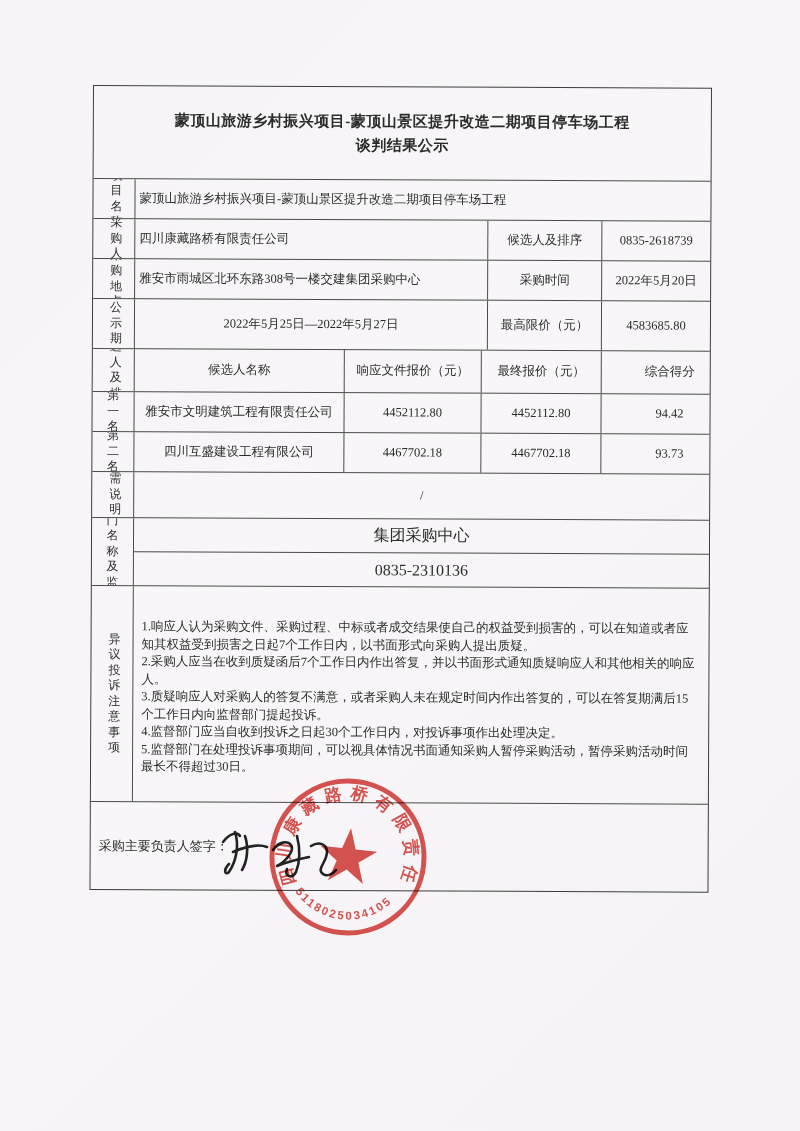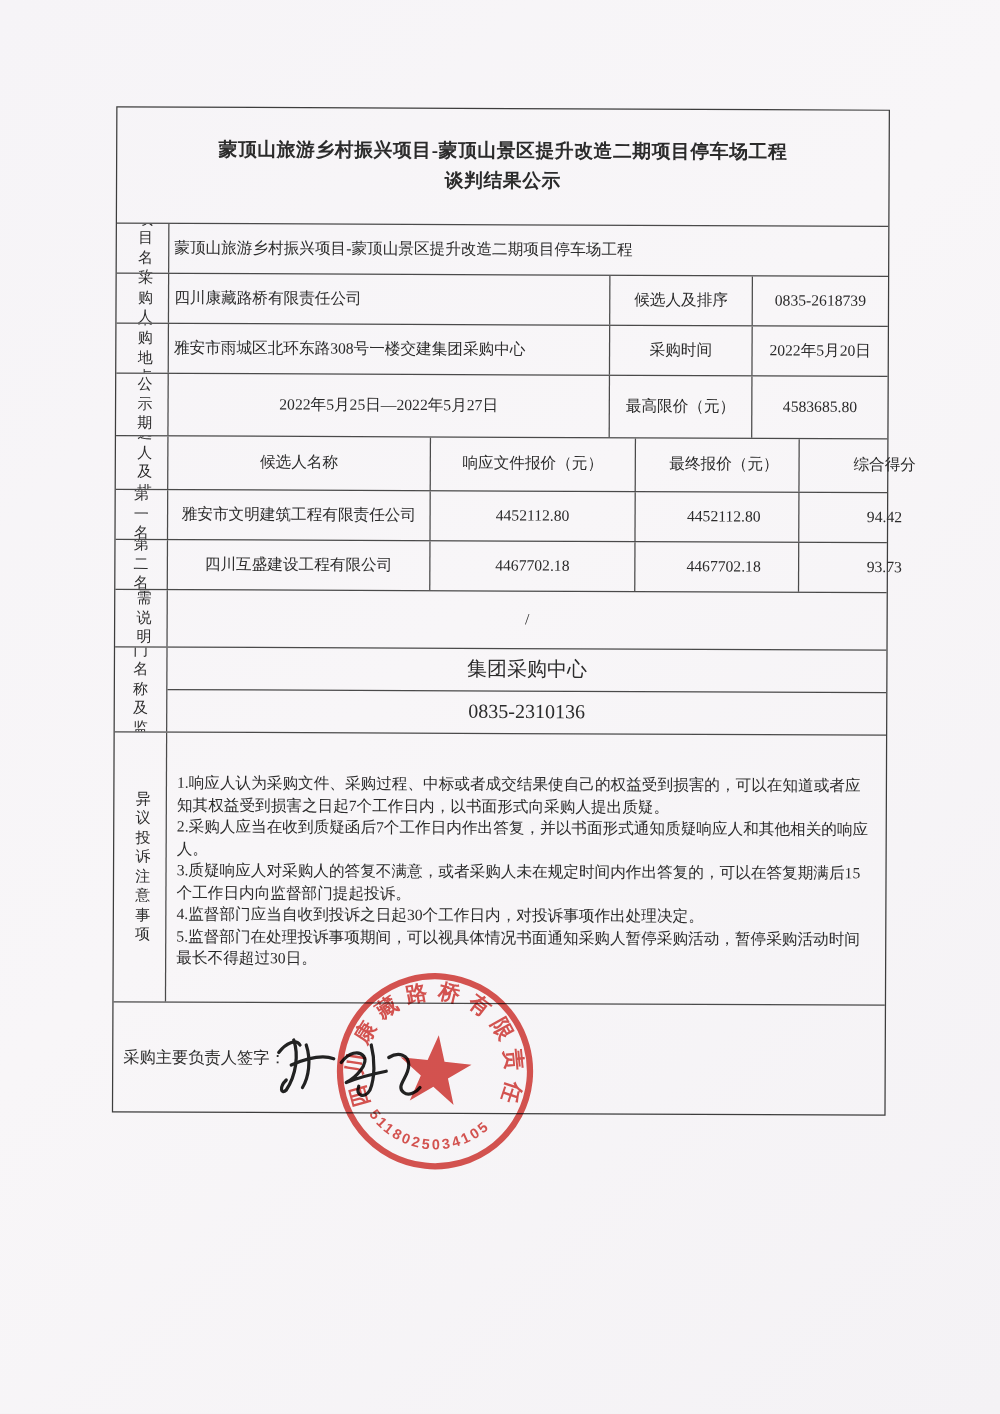--- a/index.html
+++ b/index.html
@@ -48,22 +48,22 @@
   .h50 { height: 50px; }
   .h43 { height: 43px; }
   .h46 { height: 46px; }
   .h68 { height: 68px; }
   .h216 { height: 216px; }
   .h87 { height: 87px; }
   .w-main { width: 353px; flex: none; }
   .w-sublabel { width: 114px; flex: none; }
   .w-val { width: 108px; flex: none; }
   .w-name { width: 210px; flex: none; }
-  .w-doc { width: 164px; flex: none; }
-  .w-final { width: 120px; flex: none; margin-left: 11px; }
+  .w-doc { width: 137px; flex: none; }
+  .w-final { width: 120px; flex: none; }
   .w-score { width: 108px; flex: none; padding-left: 32px; }
   .fill { flex: 1; }
   .stack { flex: 1; display: flex; flex-direction: column; }
   .substack { flex: 1; display: flex; align-items: center; justify-content: center; text-align: center; border-bottom: 1px solid #4a4a4a; }
   .substack:last-child { border-bottom: none; }
   .objection-cell { align-items: flex-start; padding: 32px 8px 6px 8px; }
   .objection-list { margin: 0; }
   .objection-list div { font-size: 12.5px; line-height: 17.5px; }
   .sign-cell { padding-left: 8px; font-size: 13px; }
   .sig-svg { position: absolute; left: 215px; top: 818px; }

